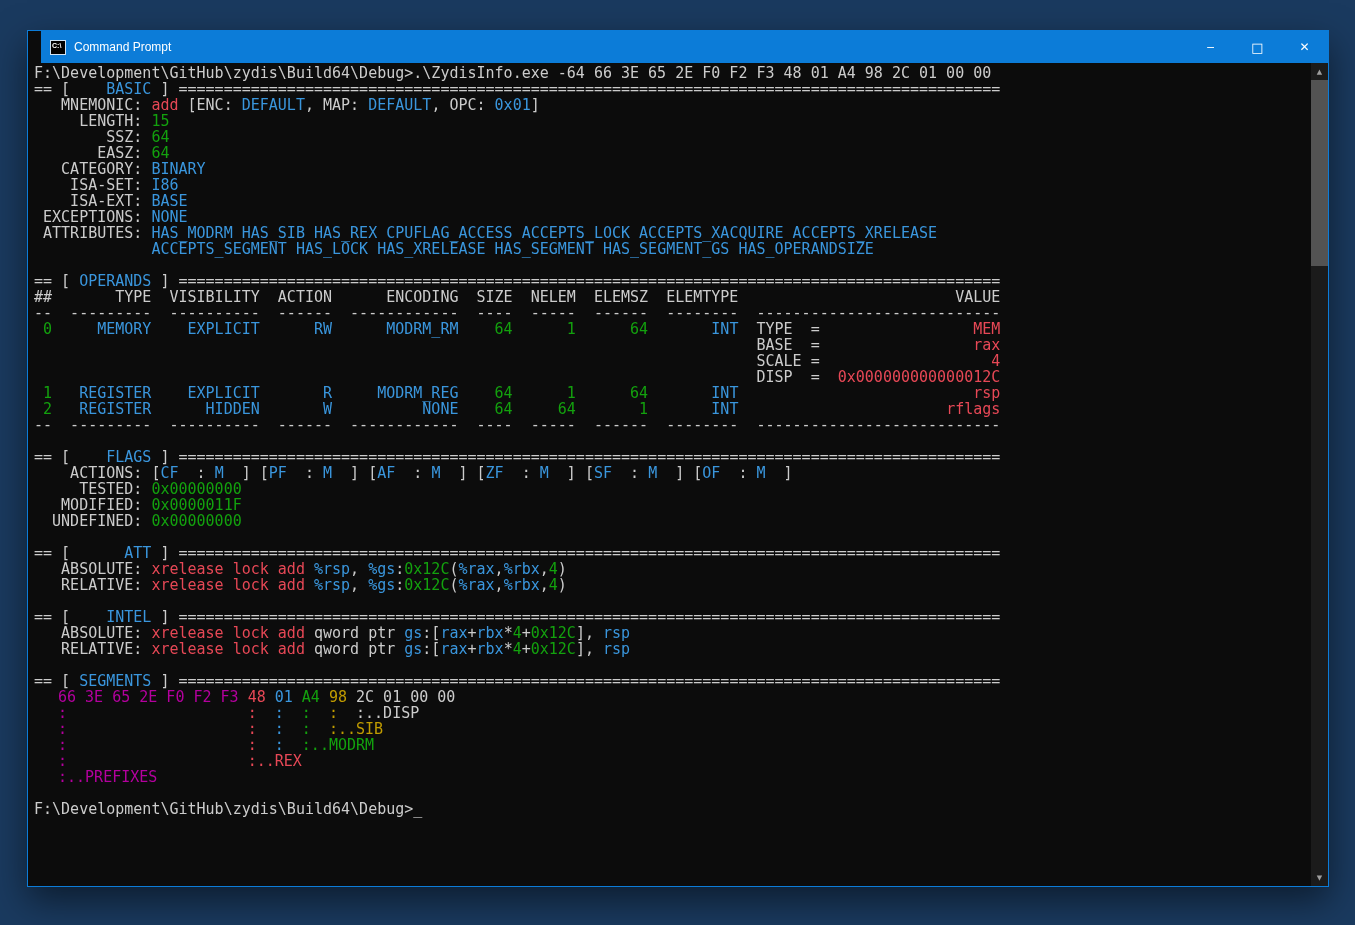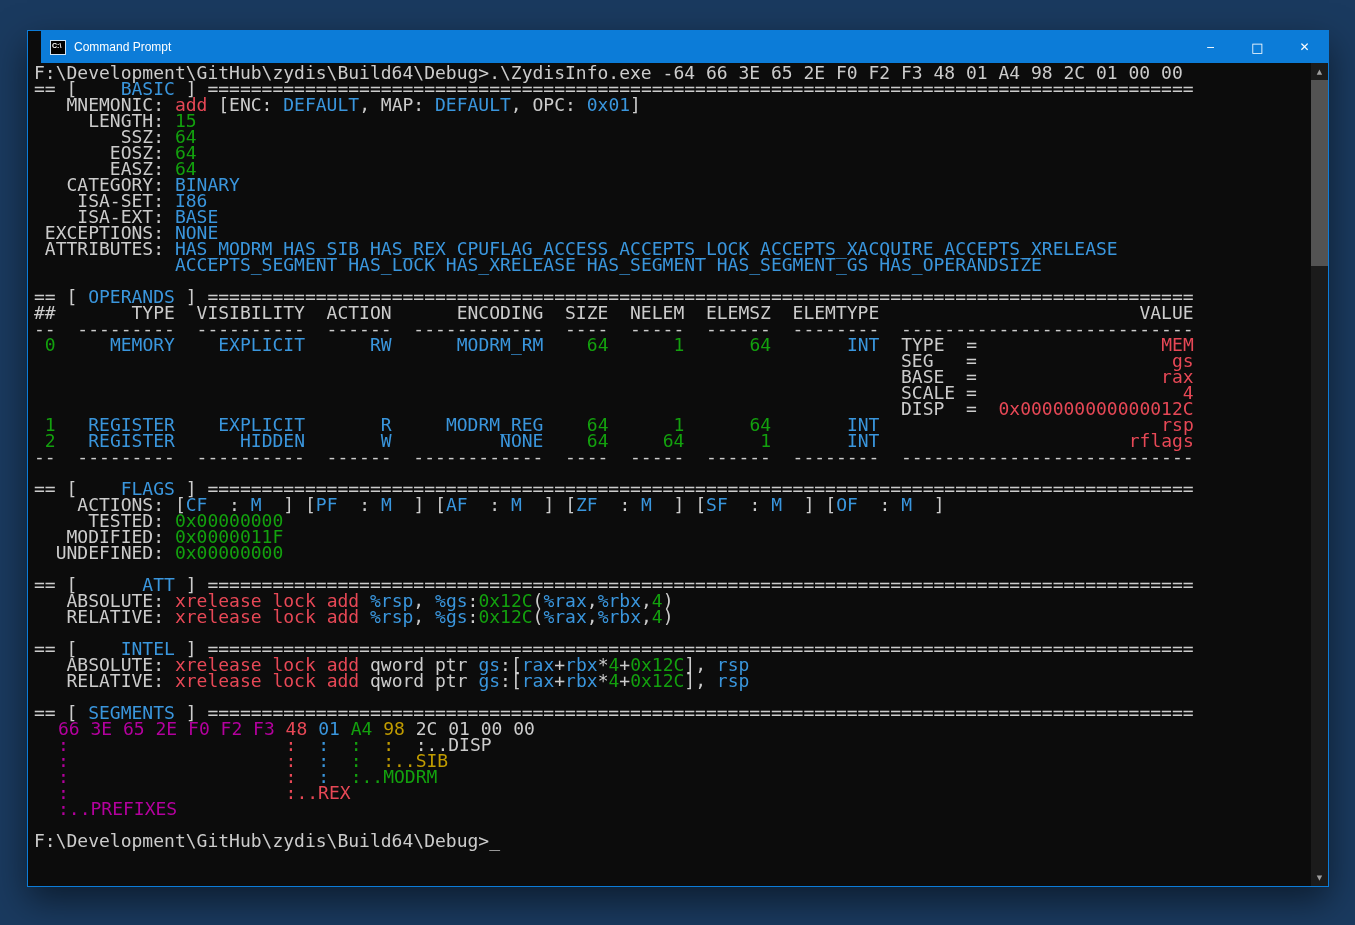--- a/index.html
+++ b/index.html
@@ -18,21 +18,21 @@
            display:flex;align-items:flex-start;flex:0 0 auto;}
   .cmdicon-inner{color:#fff;font:600 7px/8px "Liberation Sans",sans-serif;padding:1px 0 0 1px;letter-spacing:0;}
   .title{color:#fff;font:12px "Liberation Sans",sans-serif;white-space:nowrap;}
   .controls{margin-left:auto;display:flex;height:100%;}
   .ctl{width:47px;height:100%;display:flex;align-items:center;justify-content:center;
        color:#fff;font-family:"DejaVu Sans",sans-serif;font-size:11px;cursor:default;}
   .ctl.max{font-size:13px;}
   .ctl.close{font-size:12px;}
   .console{position:absolute;top:32px;left:0;right:0;bottom:0;background:var(--console);overflow:hidden;}
   .output{position:absolute;top:2px;left:6px;right:18px;bottom:0;
-          font-family:"DejaVu Sans Mono",monospace;font-size:18px;line-height:16px;}
+          font-family:"DejaVu Sans Mono",monospace;font-size:15px;line-height:16px;}
   .line{height:16px;white-space:pre;}
   .c-w{color:var(--c-w);} .c-r{color:var(--c-r);} .c-g{color:var(--c-g);}
   .c-b{color:var(--c-b);} .c-m{color:var(--c-m);margin-left:24px;} .c-y{color:var(--c-y);margin-top:24px;}
   .scrollbar{position:absolute;top:0;right:0;bottom:0;width:17px;background:#1B1B1B;}
   .sb-btn{position:absolute;left:0;width:17px;height:17px;color:#9E9E9E;font-size:7px;
           display:flex;align-items:center;justify-content:center;font-family:"DejaVu Sans",sans-serif;}
   .sb-btn.up{top:0;} .sb-btn.down{bottom:0;}
   .sb-thumb{position:absolute;left:0;top:17px;width:17px;height:186px;background:#535353;}
 </style>
 </head>
@@ -51,34 +51,32 @@
         <span class="ctl close">✕</span>
       </div>
     </div>
     <div class="console">
       <div class="output">
           <div class="line"><span class="c-w">F:\Development\GitHub\zydis\Build64\Debug&gt;.\ZydisInfo.exe -64 66 3E 65 2E F0 F2 F3 48 01 A4 98 2C 01 00 00</span></div>
           <div class="line"><span class="c-w">== [ </span><span class="c-b">   BASIC</span><span class="c-w"> ] </span><span class="c-w">===========================================================================================</span></div>
           <div class="line"><span class="c-w">   MNEMONIC: </span><span class="c-r">add</span><span class="c-w"> [ENC: </span><span class="c-b">DEFAULT</span><span class="c-w">, MAP: </span><span class="c-b">DEFAULT</span><span class="c-w">, OPC: </span><span class="c-b">0x01</span><span class="c-w">]</span></div>
           <div class="line"><span class="c-w">     LENGTH: </span><span class="c-g">15</span></div>
           <div class="line"><span class="c-w">        SSZ: </span><span class="c-g">64</span></div>
-          <div class="line"><span class="c-w">       EOSZ: </span><span class="c-g">64</span></div>
           <div class="line"><span class="c-w">       EASZ: </span><span class="c-g">64</span></div>
           <div class="line"><span class="c-w">   CATEGORY: </span><span class="c-b">BINARY</span></div>
           <div class="line"><span class="c-w">    ISA-SET: </span><span class="c-b">I86</span></div>
           <div class="line"><span class="c-w">    ISA-EXT: </span><span class="c-b">BASE</span></div>
           <div class="line"><span class="c-w"> EXCEPTIONS: </span><span class="c-b">NONE</span></div>
           <div class="line"><span class="c-w"> ATTRIBUTES: </span><span class="c-b">HAS_MODRM HAS_SIB HAS_REX CPUFLAG_ACCESS ACCEPTS_LOCK ACCEPTS_XACQUIRE ACCEPTS_XRELEASE</span></div>
           <div class="line"><span class="c-w">             </span><span class="c-b">ACCEPTS_SEGMENT HAS_LOCK HAS_XRELEASE HAS_SEGMENT HAS_SEGMENT_GS HAS_OPERANDSIZE</span></div>
           <div class="line"></div>
           <div class="line"><span class="c-w">== [ </span><span class="c-b">OPERANDS</span><span class="c-w"> ] </span><span class="c-w">===========================================================================================</span></div>
           <div class="line"><span class="c-w">##       TYPE  VISIBILITY  ACTION      ENCODING  SIZE  NELEM  ELEMSZ  ELEMTYPE</span><span class="c-w">                        </span><span class="c-w">VALUE</span></div>
           <div class="line"><span class="c-w">--  ---------  ----------  ------  ------------  ----  -----  ------  --------  </span><span class="c-w">---------------------------</span></div>
           <div class="line"><span class="c-g"> 0</span><span class="c-w">  </span><span class="c-b">   MEMORY</span><span class="c-w">  </span><span class="c-b">  EXPLICIT</span><span class="c-w">  </span><span class="c-b">    RW</span><span class="c-w">  </span><span class="c-b">    MODRM_RM</span><span class="c-w">  </span><span class="c-g">  64</span><span class="c-w">  </span><span class="c-g">    1</span><span class="c-w">  </span><span class="c-g">    64</span><span class="c-w">  </span><span class="c-b">     INT</span><span class="c-w">  </span><span class="c-w">TYPE  =</span><span class="c-w">                 </span><span class="c-r">MEM</span></div>
-          <div class="line"><span class="c-w">                                                                                </span><span class="c-w">SEG   =</span><span class="c-w">                  </span><span class="c-r">gs</span></div>
           <div class="line"><span class="c-w">                                                                                </span><span class="c-w">BASE  =</span><span class="c-w">                 </span><span class="c-r">rax</span></div>
           <div class="line"><span class="c-w">                                                                                </span><span class="c-w">SCALE =</span><span class="c-w">                   </span><span class="c-r">4</span></div>
           <div class="line"><span class="c-w">                                                                                </span><span class="c-w">DISP  =</span><span class="c-w">  </span><span class="c-r">0x000000000000012C</span></div>
           <div class="line"><span class="c-g"> 1</span><span class="c-w">  </span><span class="c-b"> REGISTER</span><span class="c-w">  </span><span class="c-b">  EXPLICIT</span><span class="c-w">  </span><span class="c-b">     R</span><span class="c-w">  </span><span class="c-b">   MODRM_REG</span><span class="c-w">  </span><span class="c-g">  64</span><span class="c-w">  </span><span class="c-g">    1</span><span class="c-w">  </span><span class="c-g">    64</span><span class="c-w">  </span><span class="c-b">     INT</span><span class="c-w">  </span><span class="c-w">                        </span><span class="c-r">rsp</span></div>
           <div class="line"><span class="c-g"> 2</span><span class="c-w">  </span><span class="c-b"> REGISTER</span><span class="c-w">  </span><span class="c-b">    HIDDEN</span><span class="c-w">  </span><span class="c-b">     W</span><span class="c-w">  </span><span class="c-b">        NONE</span><span class="c-w">  </span><span class="c-g">  64</span><span class="c-w">  </span><span class="c-g">   64</span><span class="c-w">  </span><span class="c-g">     1</span><span class="c-w">  </span><span class="c-b">     INT</span><span class="c-w">  </span><span class="c-w">                     </span><span class="c-r">rflags</span></div>
           <div class="line"><span class="c-w">--  ---------  ----------  ------  ------------  ----  -----  ------  --------  </span><span class="c-w">---------------------------</span></div>
           <div class="line"></div>
           <div class="line"><span class="c-w">== [ </span><span class="c-b">   FLAGS</span><span class="c-w"> ] </span><span class="c-w">===========================================================================================</span></div>
           <div class="line"><span class="c-w">    ACTIONS: </span><span class="c-w">[</span><span class="c-b">CF</span><span class="c-w">  : </span><span class="c-b">M</span><span class="c-w">  ] </span><span class="c-w">[</span><span class="c-b">PF</span><span class="c-w">  : </span><span class="c-b">M</span><span class="c-w">  ] </span><span class="c-w">[</span><span class="c-b">AF</span><span class="c-w">  : </span><span class="c-b">M</span><span class="c-w">  ] </span><span class="c-w">[</span><span class="c-b">ZF</span><span class="c-w">  : </span><span class="c-b">M</span><span class="c-w">  ] </span><span class="c-w">[</span><span class="c-b">SF</span><span class="c-w">  : </span><span class="c-b">M</span><span class="c-w">  ] </span><span class="c-w">[</span><span class="c-b">OF</span><span class="c-w">  : </span><span class="c-b">M</span><span class="c-w">  ]</span></div>
           <div class="line"><span class="c-w">     TESTED: </span><span class="c-g">0x00000000</span></div>

